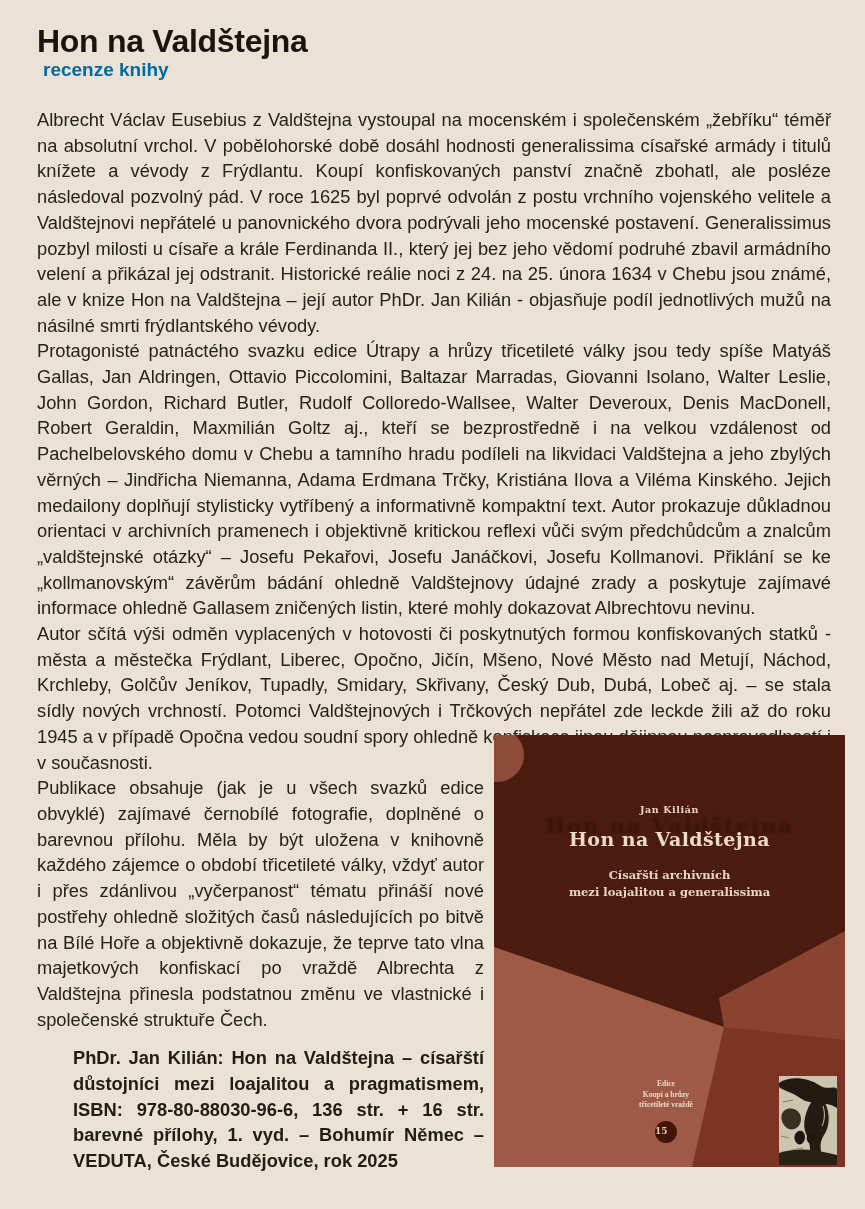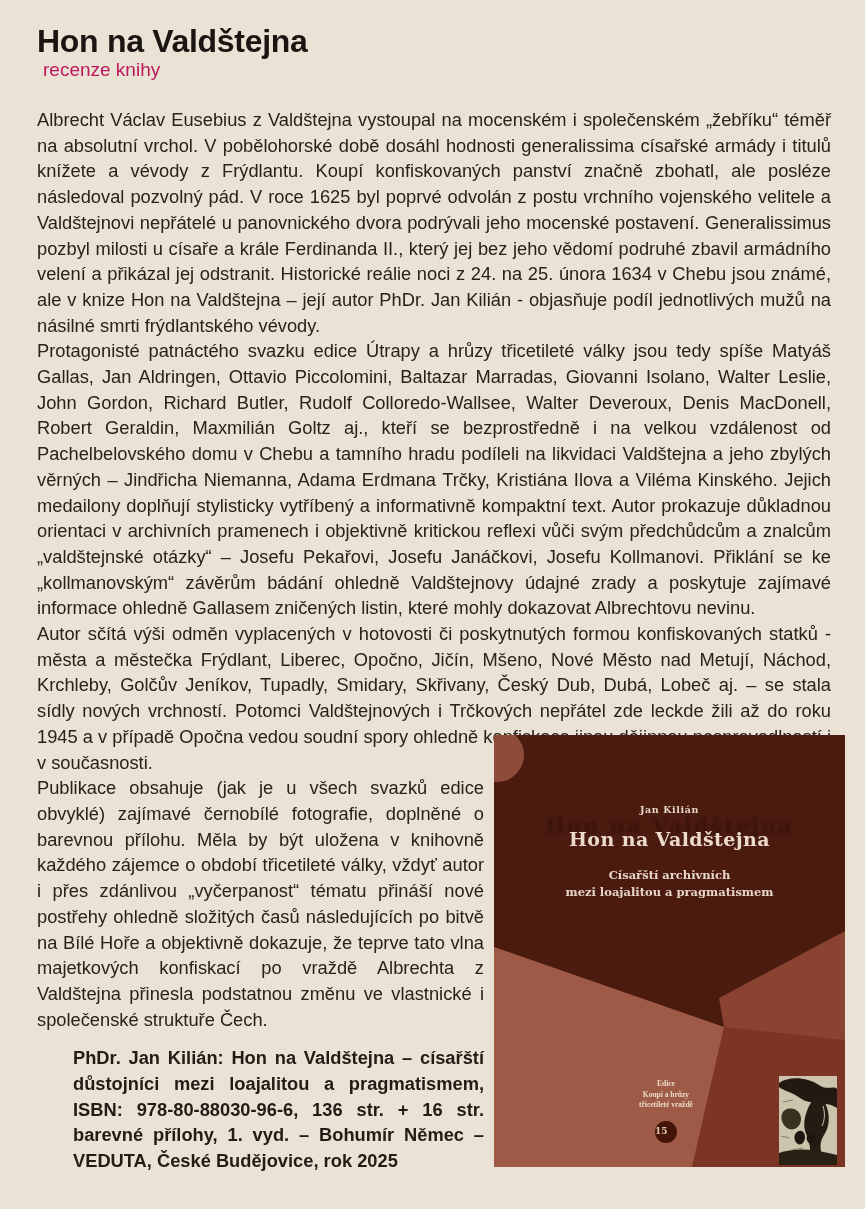--- a/index.html
+++ b/index.html
@@ -10,21 +10,21 @@
     color:#27211a;
     overflow:hidden;
   }
   .page { padding:24px 34px 0 37px; }
 
   h1.page-title {
     margin:0; font-size:32px; line-height:34px; font-weight:700;
     color:#1a1510; letter-spacing:-0.3px;
   }
   .page-subtitle {
-    margin:1px 0 0 6px; font-size:19px; font-weight:400; color:#be185d;
+    margin:1px 0 0 6px; font-size:19px; font-weight:700; color:#0369a1;
   }
 
   .article {
     margin-top:26px;
     font-size:18.3px; line-height:25.7px;
     text-align:justify; text-justify:inter-word;
     color:#29221b;
   }
   .article p { margin:0; }
   .article p.pub-details { font-weight:700; margin-top:13px; color:#221c15;margin-left:36px; }
@@ -100,21 +100,21 @@
         <polygon points="230,292 198,432 351,432 351,305" fill="#7c3524"></polygon>
         <polygon points="0,212 230,292 198,432 0,432" fill="#9e5a46"></polygon>
       </svg>
 
       <div class="cover-text-layer">
         <div class="cover-author">Jan Kilián</div>
         <div class="cover-title-shadow" aria-hidden="true">Hon na Valdštejna</div>
         <div class="cover-title">Hon na Valdštejna</div>
         <div class="cover-subtitle">
           <div>Císařští archivních</div>
-          <div>mezi loajalitou a pragmatismem</div>
+          <div>mezi loajalitou a generalissima</div>
         </div>
         <div class="cover-edition">
           <div>Edice</div>
           <div>Koupí a hrůzy</div>
           <div>třicetileté vraždě</div>
         </div>
         <div class="volume-circle">
           <span>15</span>
         </div>
 

